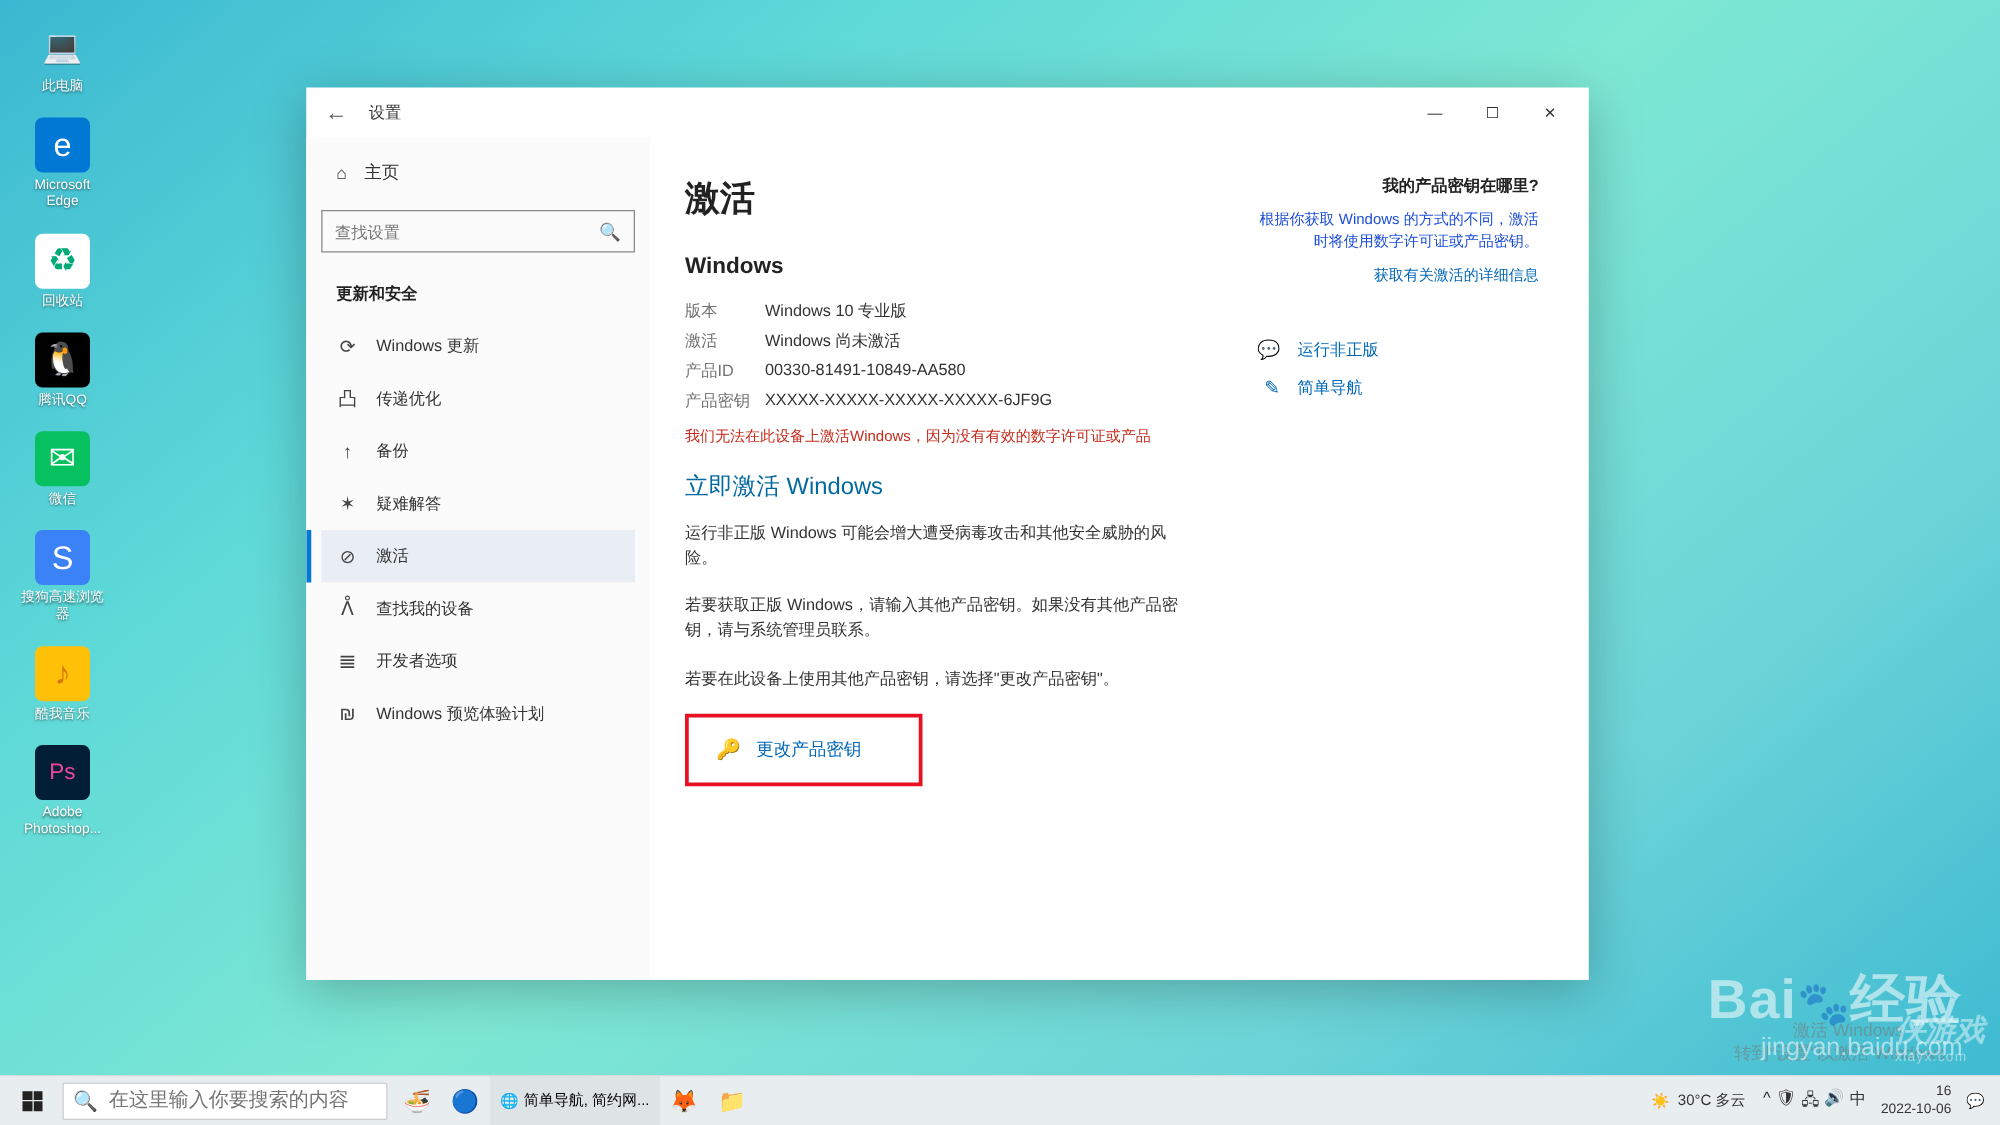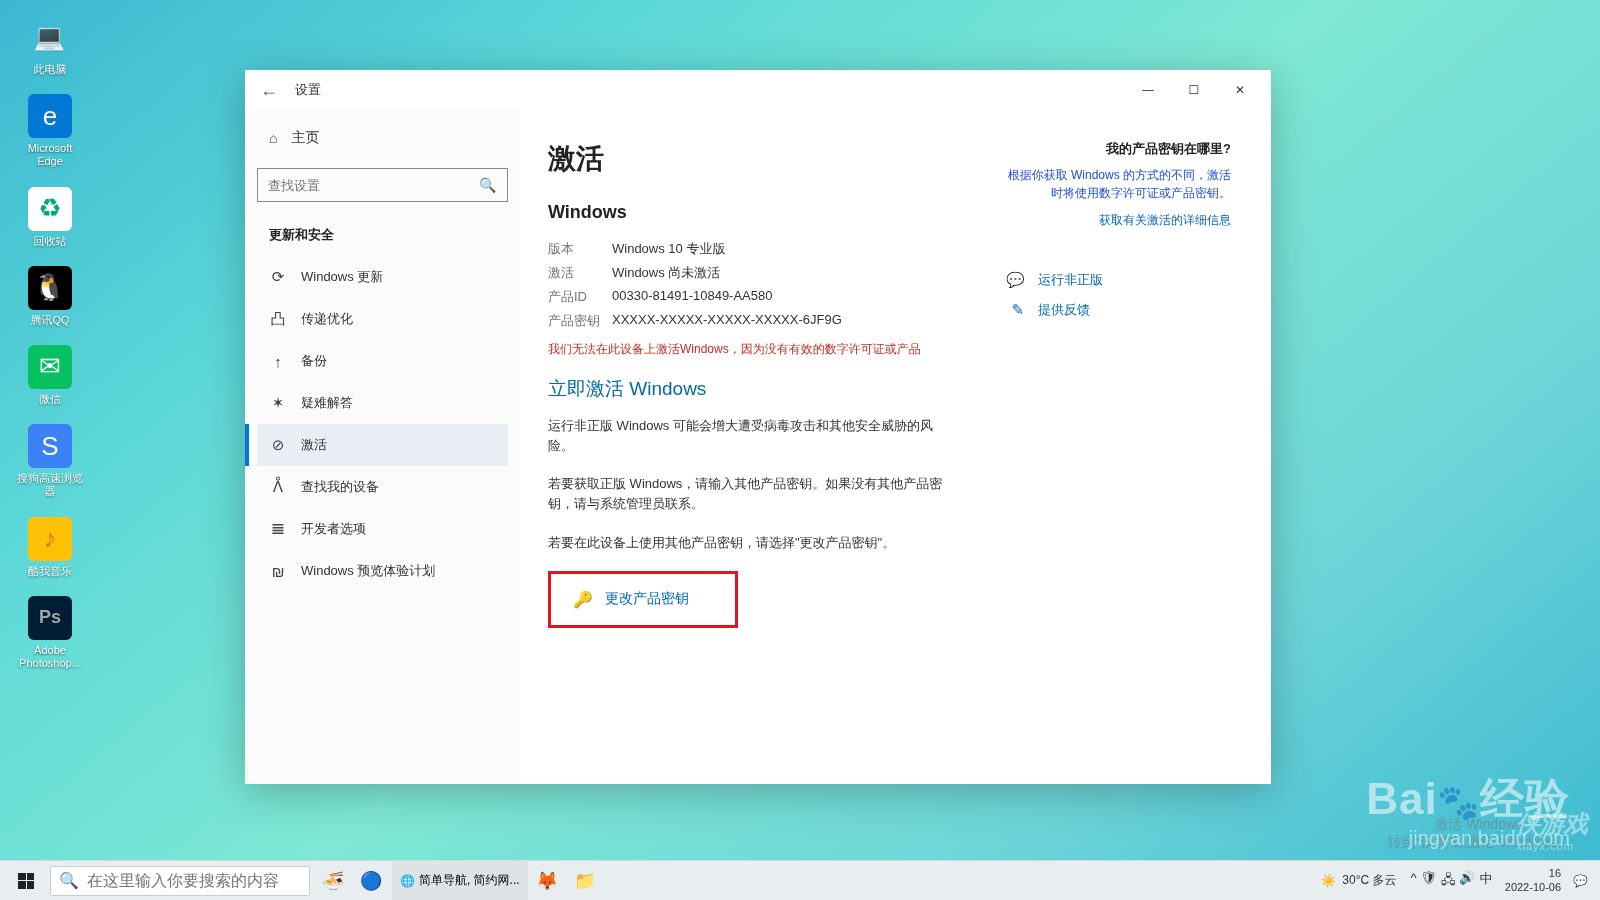--- a/index.html
+++ b/index.html
@@ -95,21 +95,21 @@
       </div>
     <div class="d-icon">
         <div class="ibox" style="background:#3b82f6">S</div>
         <div class="lbl">搜狗高速浏览器</div>
       </div>
     <div class="d-icon">
         <div class="ibox" style="background:#ffc107;color:#d97706">♪</div>
         <div class="lbl">酷我音乐</div>
       </div>
     <div class="d-icon">
-        <div class="ibox" style="background:#001e36;color:#a3a3a3;font-size:18px;font-weight:bold">Ps</div>
+        <div class="ibox" style="background:#001e36;color:#ec4899;font-size:18px;font-weight:normal">Ps</div>
         <div class="lbl">Adobe Photoshop...</div>
       </div>
   </div>
 
   <div class="settings-window">
     <div class="titlebar">
       <div class="back">←</div>
       <div class="title">设置</div>
       <div class="win-controls">
         <div>—</div>
@@ -199,21 +199,21 @@
           <h4>我的产品密钥在哪里?</h4>
           <p>根据你获取 Windows 的方式的不同，激活时将使用数字许可证或产品密钥。</p>
           <div class="link">获取有关激活的详细信息</div>
           <div class="side-links">
             <div class="side-link">
                 <span class="slicon">💬</span>
                 <span class="sltxt">运行非正版</span>
               </div>
             <div class="side-link">
                 <span class="slicon">✎</span>
-                <span class="sltxt">提供反馈</span>
+                <span class="sltxt">简单导航</span>
               </div>
           </div>
         </div>
       </div>
     </div>
   </div>
 
   <div class="activate-wm">
     <div>激活 Windows</div>
     <div>转到"设置"以激活 Windows。</div>

